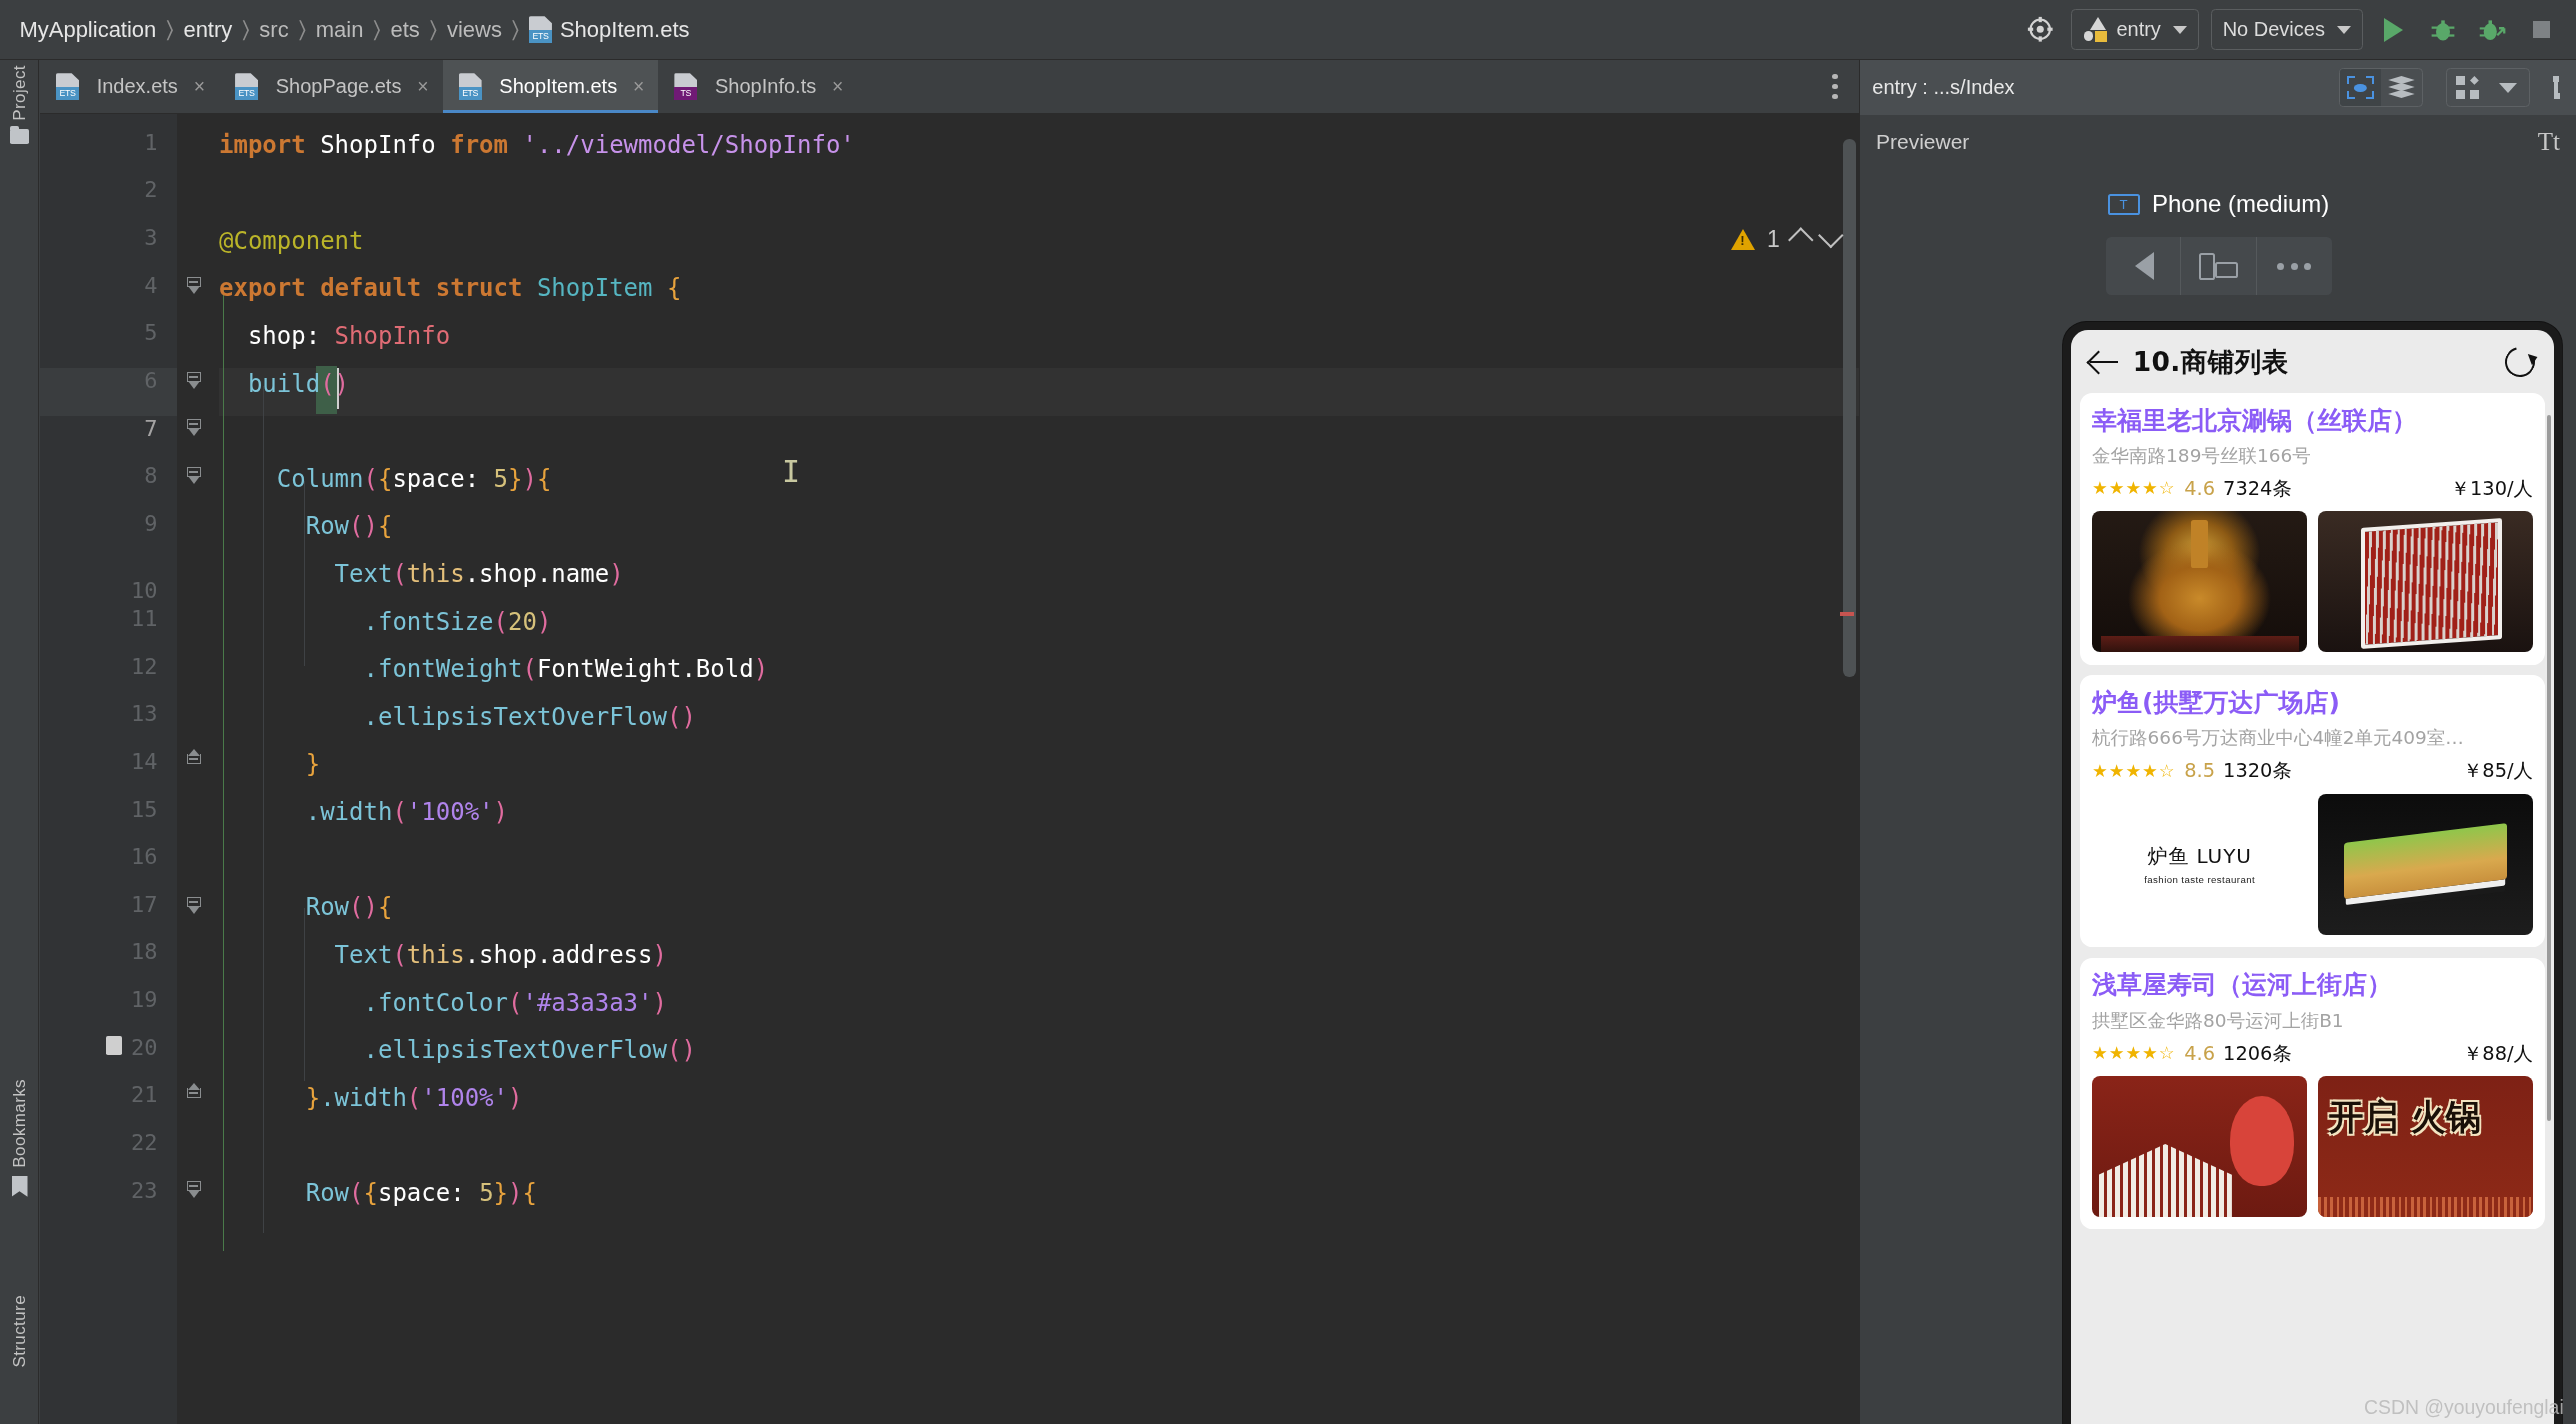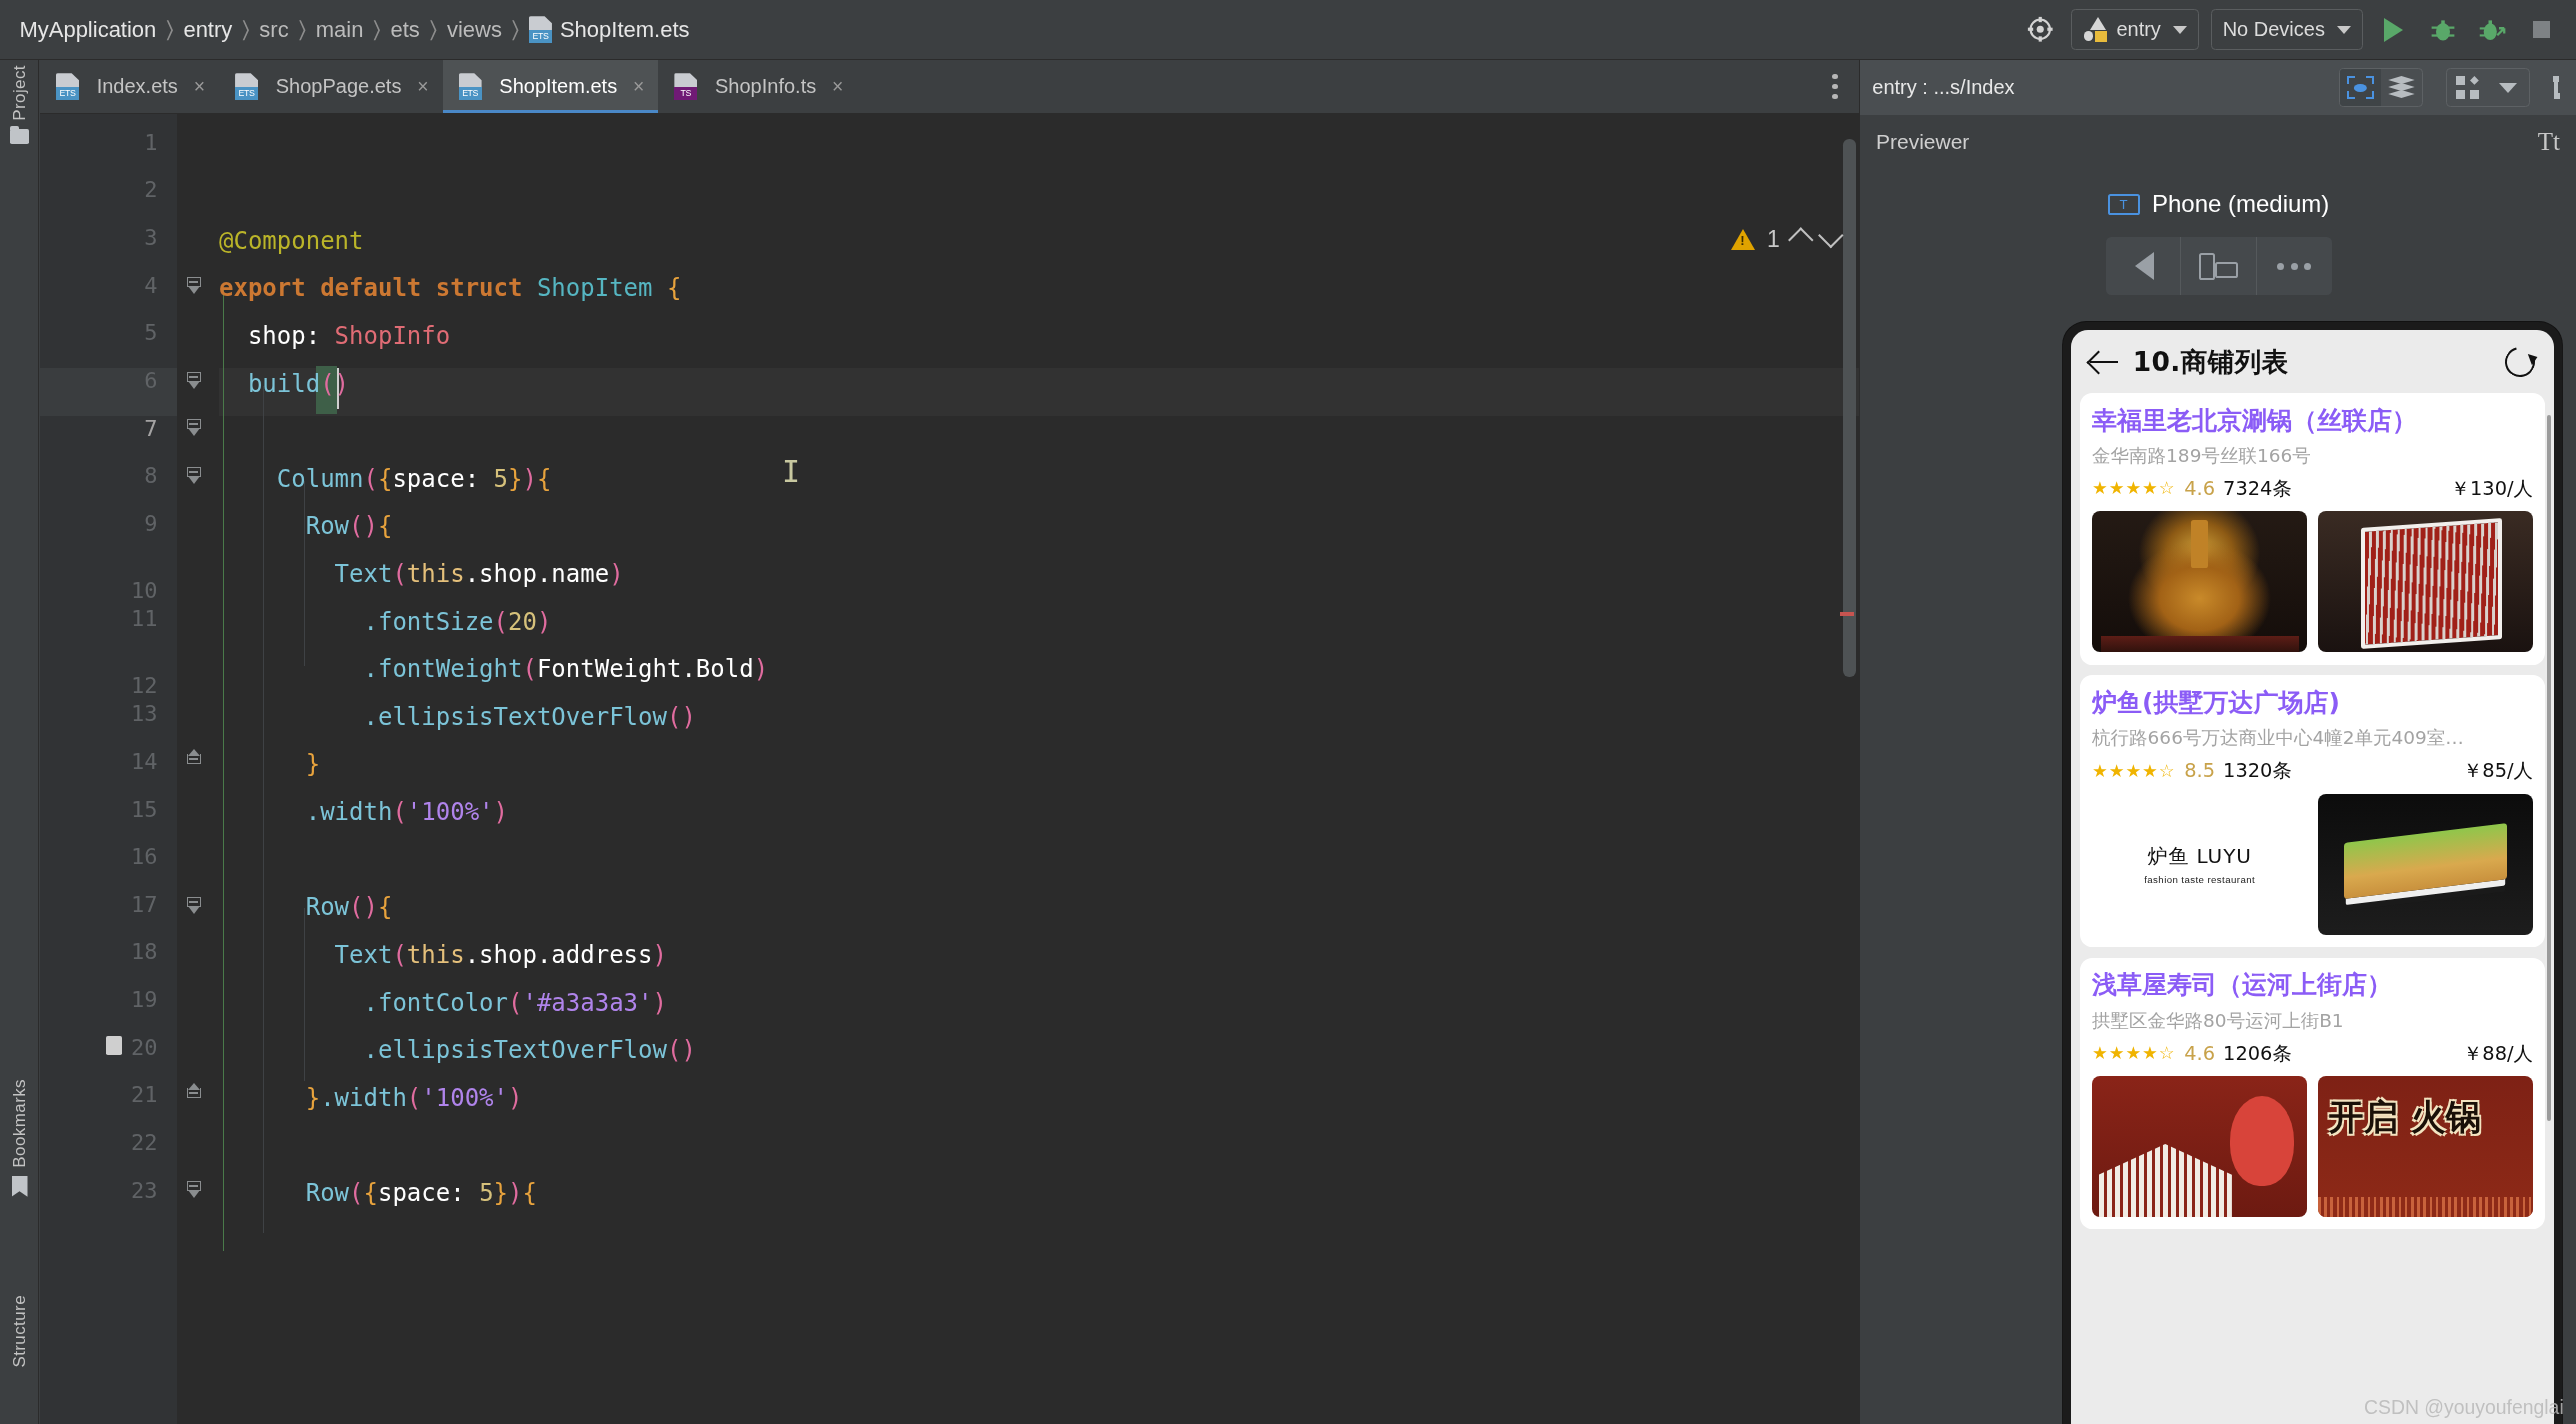--- a/index.html
+++ b/index.html
@@ -528,21 +528,21 @@
     <div class="lnum" style="top:63px;">2</div>
     <div class="lnum" style="top:111px;">3</div>
     <div class="lnum" style="top:159px;">4</div>
     <div class="lnum" style="top:206px;">5</div>
     <div class="lnum" style="top:254px;">6</div>
     <div class="lnum" style="top:302px;color:#a4a3a3;">7</div>
     <div class="lnum" style="top:349px;">8</div>
     <div class="lnum" style="top:397px;">9</div>
     <div class="lnum" style="top:464px;">10</div>
     <div class="lnum" style="top:492px;">11</div>
-    <div class="lnum" style="top:540px;margin-top:19px;">12</div>
+    <div class="lnum" style="top:540px;">12</div>
     <div class="lnum" style="top:587px;">13</div>
     <div class="lnum" style="top:635px;">14</div>
     <div class="lnum" style="top:683px;">15</div>
     <div class="lnum" style="top:730px;">16</div>
     <div class="lnum" style="top:778px;">17</div>
     <div class="lnum" style="top:825px;">18</div>
     <div class="lnum" style="top:873px;">19</div>
     <div class="lnum" style="top:921px;">20</div>
     <div class="lnum" style="top:968px;">21</div>
     <div class="lnum" style="top:1016px;">22</div>
@@ -598,20 +598,21 @@
     <div class="vguide green" style="left:3.5px;  top:176px; height:961px;"></div>
     <div class="vguide" style="left:44px; top:272px; height:847px;"></div>
     <div class="vguide" style="left:85px; top:367px; height:185px;"></div>
     <div class="vguide" style="left:85px; top:794px; height:173px;"></div>
 
     <div class="caret-hl" style="left:97px; top:252px; width:21px; height:48px;"></div>
     <div class="caret-bar" style="left:118px; top:254px; height:41px;"></div>
 
     <div class="mouse-caret" style="left:563px; top:340px;">I</div>
 
+    <div class="cl" style="top:19.4px;"><span class="k">import</span> <span class="white">ShopInfo</span> <span class="k">from</span> <span class="lilac">'../viewmodel/ShopInfo'</span></div>
     <div class="cl" style="top:115px;"><span class="anno">@Component</span></div>
     <div class="cl" style="top:162px;"><span class="k">export default struct</span> <span class="teal">ShopItem</span> <span class="orangeb">{</span></div>
     <div class="cl" style="top:210px;">  <span class="white">shop</span><span class="white">:</span> <span class="red">ShopInfo</span></div>
     <div class="cl" style="top:258px;">  <span class="cyanm">build</span><span class="pink">()</span></div>
     <div class="cl" style="top:353px;">    <span class="cyanm">Column</span><span class="pink">(</span><span class="orangeb">{</span><span class="white">space: </span><span class="soft">5</span><span class="orangeb">}</span><span class="pink">)</span><span class="orangeb">{</span></div>
     <div class="cl" style="top:400px;">      <span class="cyanm">Row</span><span class="pink">()</span><span class="orangeb">{</span></div>
     <div class="cl" style="top:448px;">        <span class="cyanm">Text</span><span class="pink">(</span><span class="yel">this</span><span class="white">.shop.name</span><span class="pink">)</span></div>
     <div class="cl" style="top:496px;">          <span class="cyanm">.fontSize</span><span class="pink">(</span><span class="soft">20</span><span class="pink">)</span></div>
     <div class="cl" style="top:543px;">          <span class="cyanm">.fontWeight</span><span class="pink">(</span><span class="white">FontWeight.Bold</span><span class="pink">)</span></div>
     <div class="cl" style="top:591px;">          <span class="cyanm">.ellipsisTextOverFlow</span><span class="pink">()</span></div>

